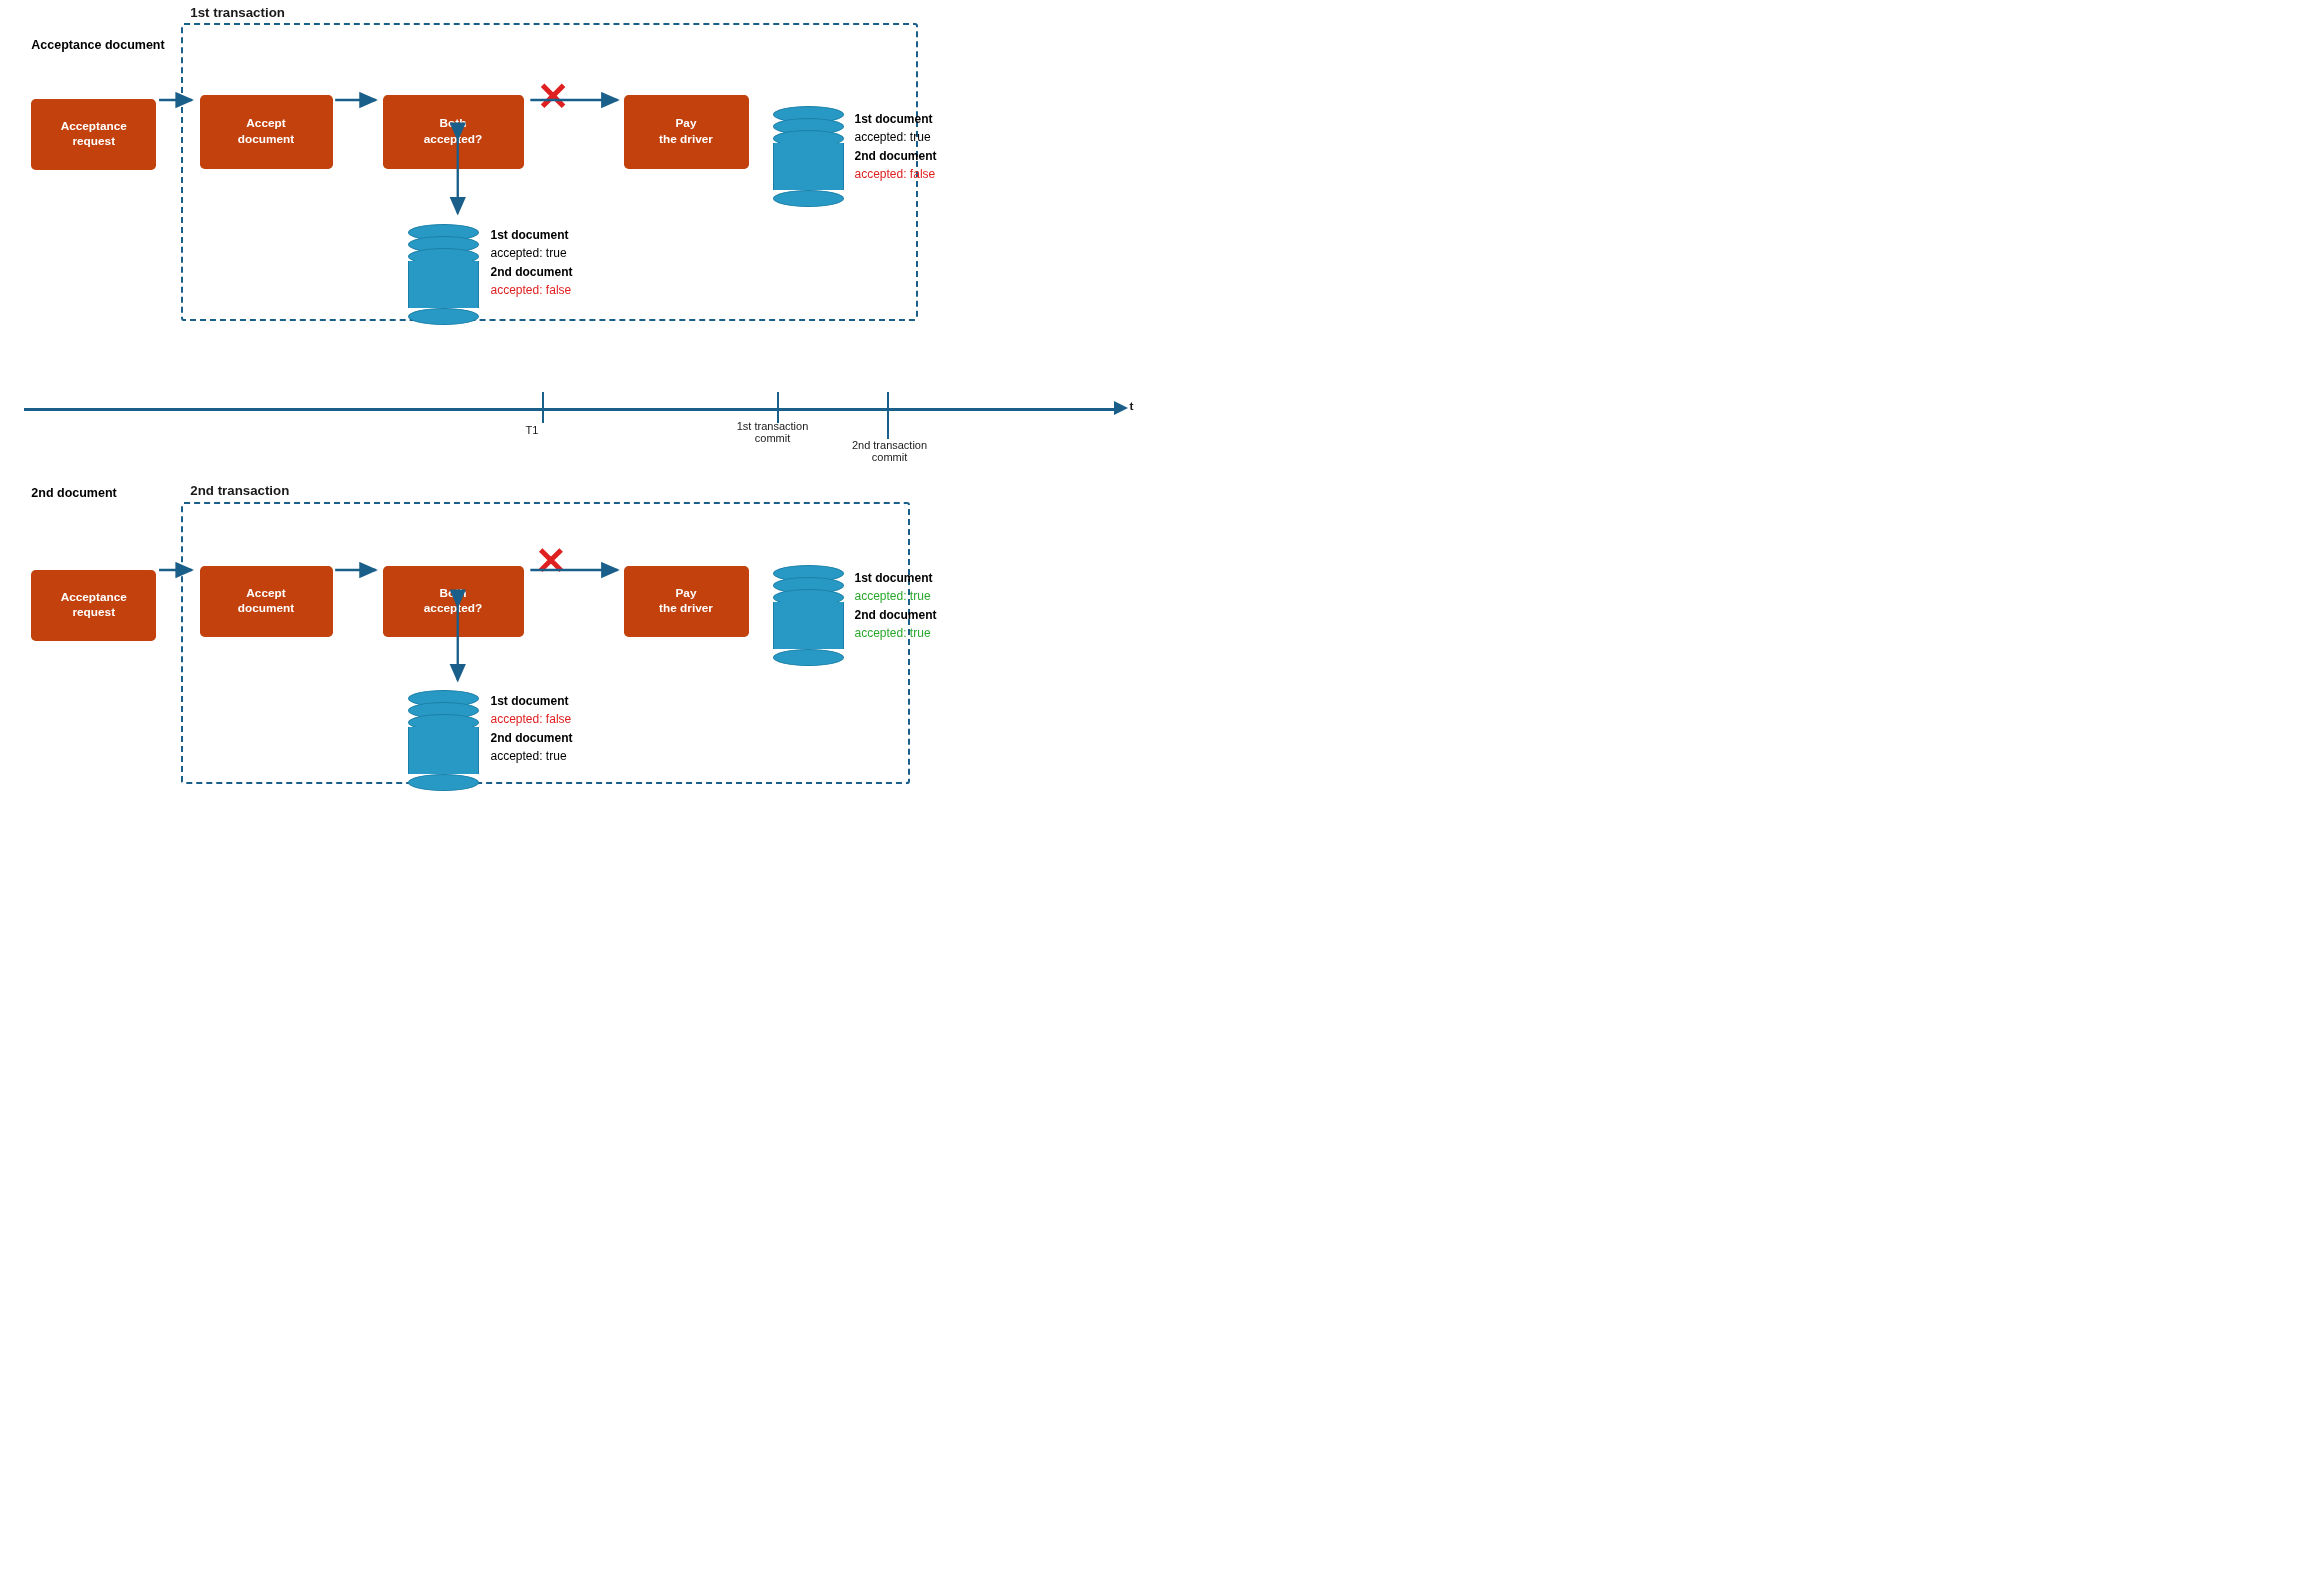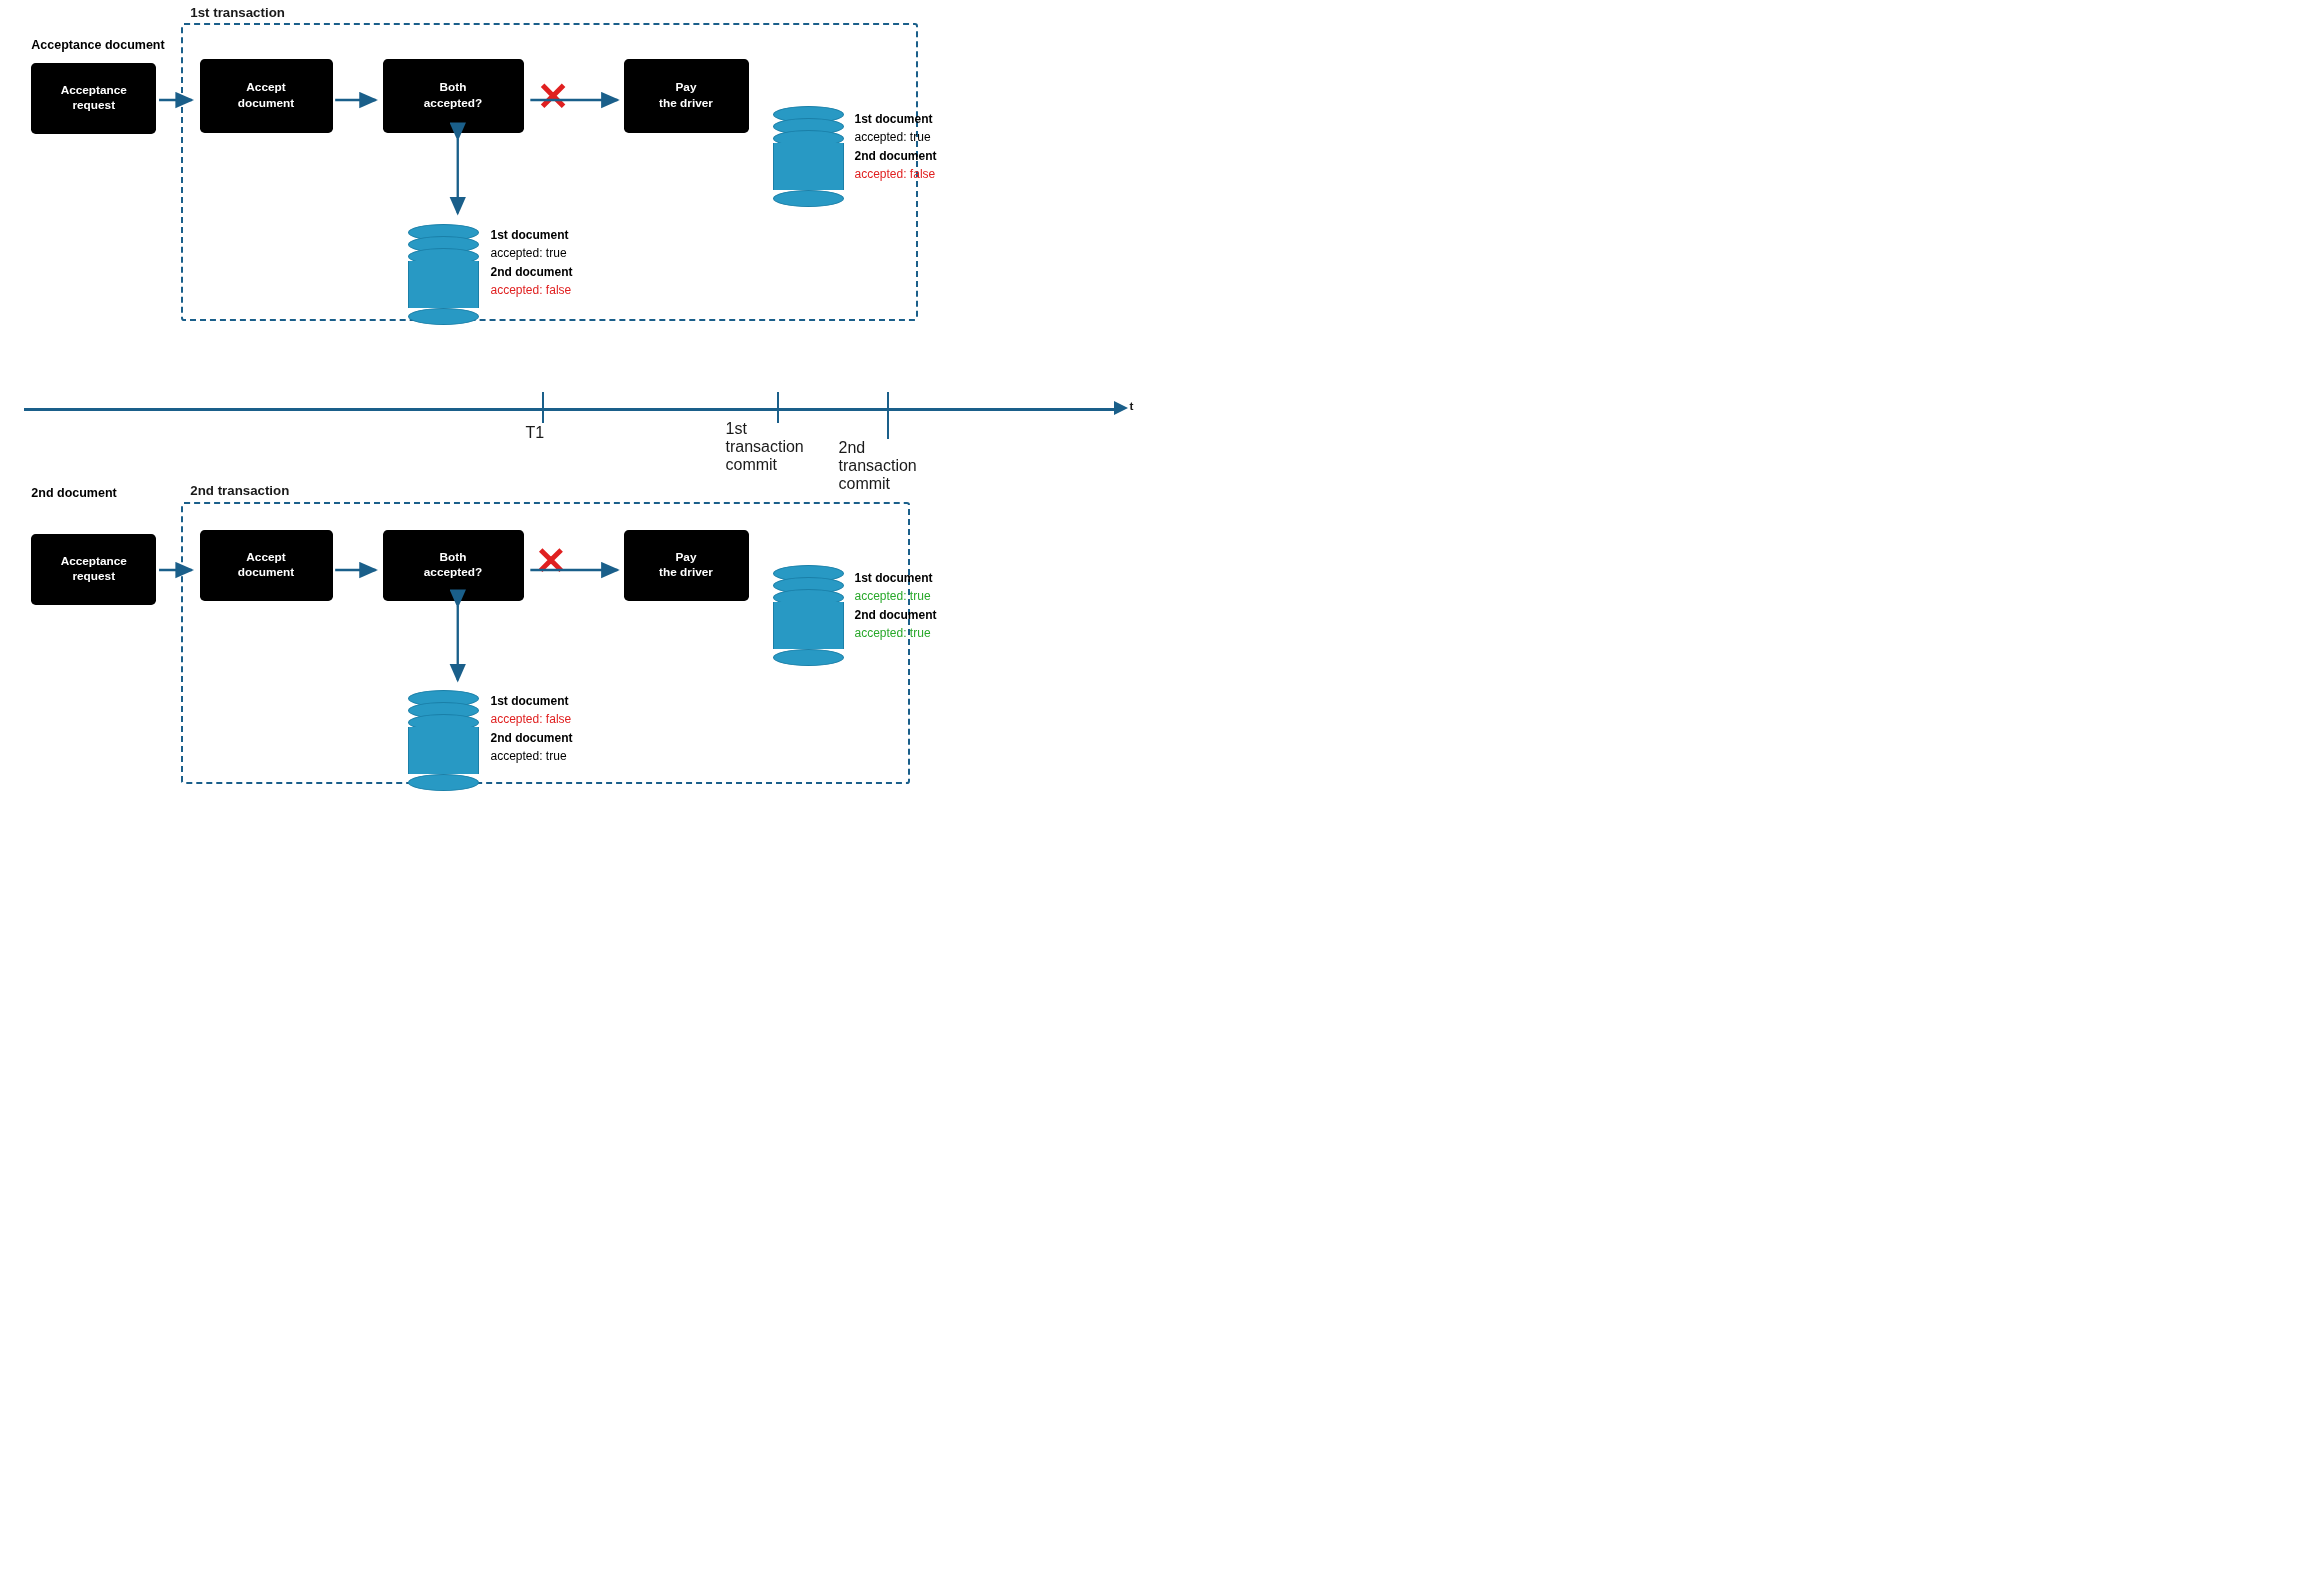--- a/index.html
+++ b/index.html
@@ -30,30 +30,31 @@
       font-weight: bold;
       font-size: 13.3px;
       color: #1a1a1a;
       top: -20.4px;
       left: 7.8px;
     }
 
     
     .flow-box {
       position: absolute;
-      background: #000000;
+      background: #c2410c;
       border-radius: 4.7px;
       color: #fff;
       display: flex;
       align-items: center;
       justify-content: center;
       text-align: center;
       font-size: 11.8px;
       font-weight: bold;
       line-height: 1.3;
+      margin-top: 36px;
     }
 
     
     .db-icon {
       position: absolute;
     }
 
     .db-stack {
       display: flex;
       flex-direction: column;
@@ -101,22 +102,23 @@
     }
 
     .timeline-tick {
       position: absolute;
       width: 2.4px;
       background: #1a5f8a;
     }
 
     .timeline-label {
       position: absolute;
-      font-size: 16px;
+      font-size: 11px;
       color: #1a1a1a;
+      text-align: center;
     }
 
     
     .cross-mark {
       position: absolute;
       color: #e02020;
       font-size: 35px;
       font-weight: bold;
       line-height: 1;
       display: flex;

